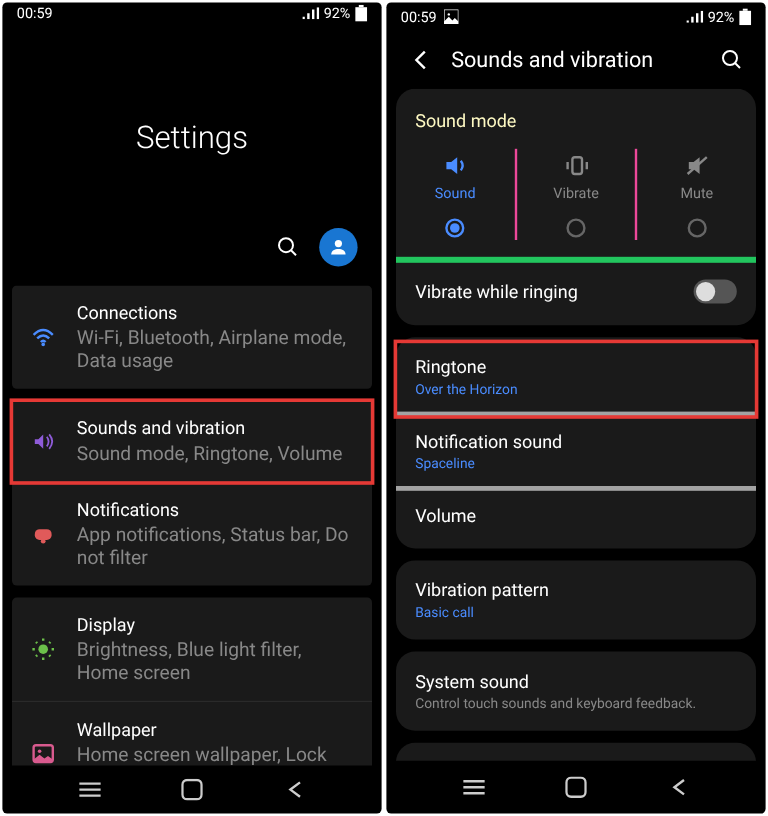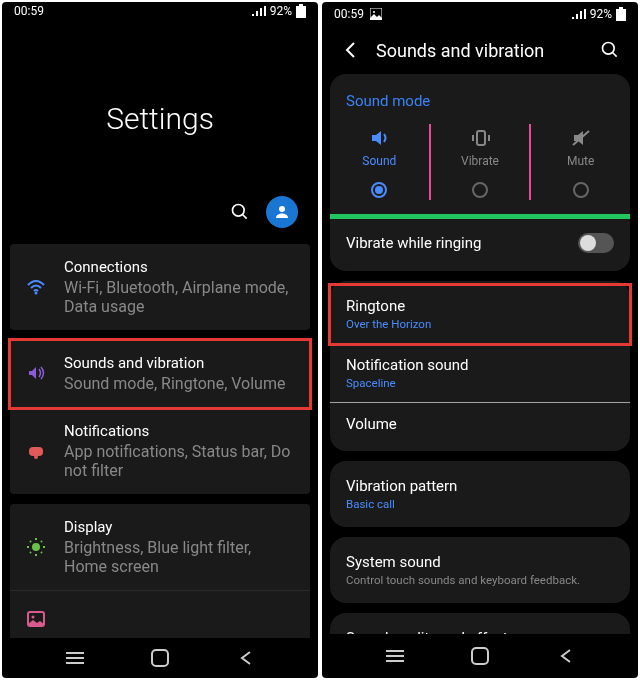--- a/index.html
+++ b/index.html
@@ -4,49 +4,49 @@
 <style>
   * { margin: 0; padding: 0; box-sizing: border-box; font-family: -apple-system, Roboto, sans-serif; }
   body { background: #fff; display: flex; gap: 4px; padding: 2px; }
   .phone { width: 360px; height: 676px; background: #000; border-radius: 4px; overflow: hidden; position: relative; display: flex; flex-direction: column; justify-content: center; }
   .status-bar { height: 24px; display: flex; justify-content: space-between; align-items: center; padding: 0 12px; color: #fff; font-size: 12px; }
   .status-right { display: flex; align-items: center; gap: 4px; }
   .header { display: flex; align-items: center; padding: 12px 16px; color: #fff; }
   .back-btn { width: 24px; height: 24px; display: flex; align-items: center; justify-content: center; margin-right: 14px; }
   .header-title { font-size: 18px; flex: 1; }
   .header-search { width: 24px; height: 24px; display: flex; align-items: center; justify-content: center; }
-  .big-title { text-align: center; font-size: 30px; color: #fff; font-weight: 300; padding: 80px 0 60px; }
+  .big-title { text-align: center; font-size: 26px; color: #fff; font-weight: 300; padding: 80px 0 60px; }
   .search-row { display: flex; justify-content: flex-end; align-items: center; gap: 16px; padding: 0 20px 16px; }
   .avatar { width: 32px; height: 32px; border-radius: 50%; background: #1976d2; display: flex; align-items: center; justify-content: center; }
   .list { padding: 0 8px; overflow: hidden; }
   .card { background: #1a1a1a; border-radius: 4px; margin-bottom: 10px; }
   .item { display: flex; align-items: center; padding: 14px 12px; border-bottom: 1px solid #2a2a2a; position: relative; }
   .item:last-child { border-bottom: none; }
   .item-icon { width: 28px; height: 28px; display: flex; align-items: center; justify-content: center; margin-right: 14px; }
   .item-text { flex: 1; }
   .item-title { color: #fff; font-size: 15px; margin-bottom: 2px; }
   .item-sub { color: #888; font-size: 16px; }
   .item-sub.accent { color: #4a8cff; }
   .highlight { outline: 3px solid #e53935; outline-offset: -1px; }
   .content { padding: 0 8px; flex: 1; overflow: hidden; }
   .section { background: #1a1a1a; border-radius: 16px; margin-bottom: 10px; padding: 4px 0; }
-  .section-header { color: #3b82f6; font-size: 15px; padding: 14px 16px 6px; }
+  .section-header { color: #fef9c3; font-size: 15px; padding: 14px 16px 6px; }
   .mode-row { display: flex; padding: 8px 0 14px; }
   .mode { flex: 1; text-align: center; color: #888; font-size: 12px; border-right: 2px solid #ec4899; padding: 2px 0; }
   .mode:last-child { border-right: none; }
   .mode.active { color: #4a8cff; }
   .mode-icon { height: 22px; display: flex; align-items: center; justify-content: center; margin-bottom: 6px; }
   .mode-label { margin-bottom: 14px; }
   .radio { width: 16px; height: 16px; border: 2px solid #666; border-radius: 50%; margin: 0 auto; position: relative; }
   .radio.active { border-color: #4a8cff; }
   .radio.active::after { content: ''; position: absolute; inset: 2px; background: #4a8cff; border-radius: 50%; }
   .row { display: flex; align-items: center; padding: 14px 16px; color: #fff; font-size: 15px; justify-content: space-between; border-top: 5px solid #22c55e; }
   .toggle { width: 36px; height: 20px; background: #555; border-radius: 10px; position: relative; }
   .toggle::after { content: ''; position: absolute; left: 2px; top: 2px; width: 16px; height: 16px; background: #ddd; border-radius: 50%; }
-  .row2 { padding: 12px 16px; border-bottom: 1px solid #a3a3a3; }
+  .row2 { padding: 12px 16px; border-bottom: 4px solid #a3a3a3; }
   .row2:last-child { border-bottom: none; }
   .row2-title { color: #fff; font-size: 15px; margin-bottom: 2px; }
   .row2-sub { color: #888; font-size: 11.5px; }
   .nav-bar { height: 44px; display: flex; align-items: center; justify-content: space-around; padding: 0 30px; margin-top: auto; }
   .nav-btn { color: #ccc; display: flex; align-items: center; justify-content: center; width: 40px; height: 40px; }
   svg { display: block; }
 </style>
 </head>
 <body>
 
@@ -145,20 +145,24 @@
             <div class="item-sub">Brightness, Blue light filter, Home screen</div>
           </div>
         </div>
         <div class="item">
           <div class="item-icon">
             <svg width="20" height="20" viewBox="0 0 20 20">
               <rect x="2" y="3" width="16" height="14" rx="2" fill="none" stroke="#d85a8e" stroke-width="2"></rect>
               <circle cx="7" cy="8" r="1.5" fill="#d85a8e"></circle>
               <path d="M2 15l5-4 4 3 3-2 4 3v2H2z" fill="#d85a8e"></path>
             </svg>
+          </div>
+          <div class="item-text">
+            <div class="item-title">Wallpaper</div>
+            <div class="item-sub">Home screen wallpaper, Lock screen wallpaper</div>
           </div>
         </div>
         <div class="item">
           <div class="item-icon">
             <svg width="20" height="20" viewBox="0 0 20 20">
               <rect x="4" y="2" width="12" height="12" rx="2" fill="#a05ad8"></rect>
               <rect x="7" y="14" width="6" height="5" fill="#a05ad8"></rect>
             </svg>
           </div>
           <div class="item-text">

